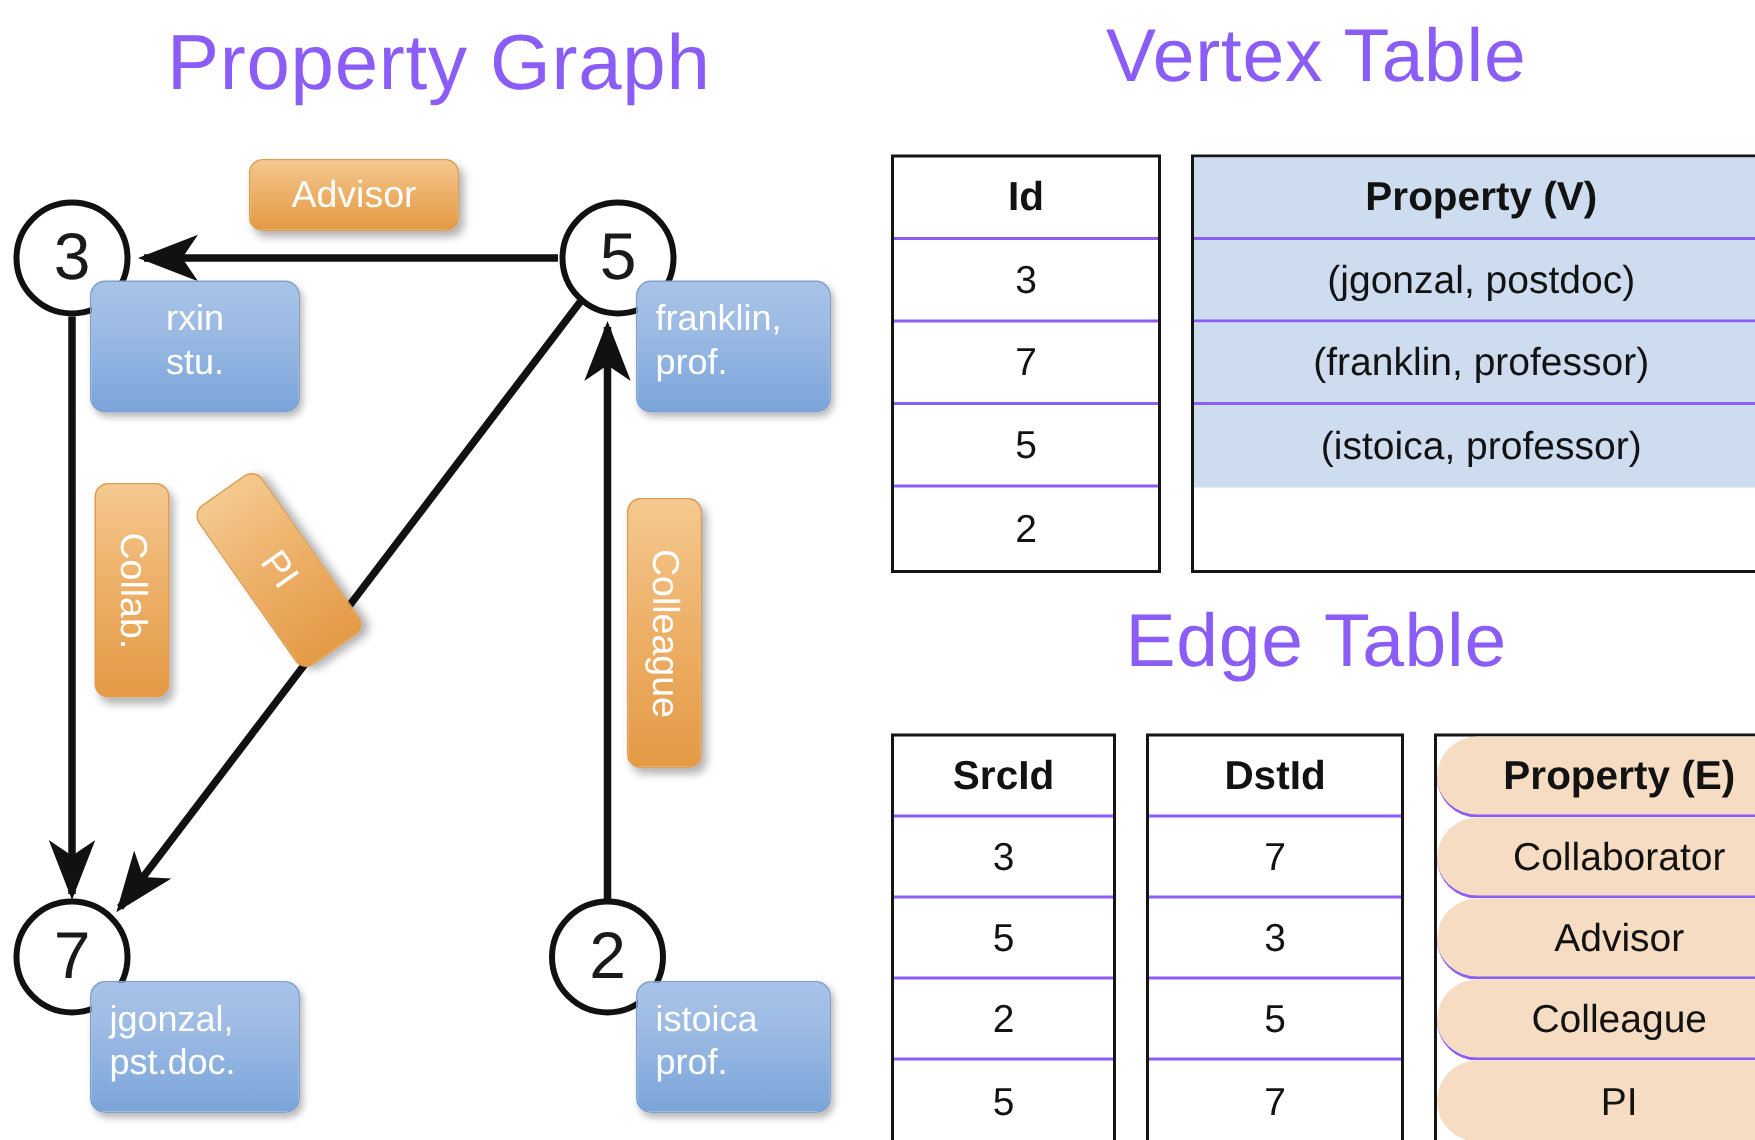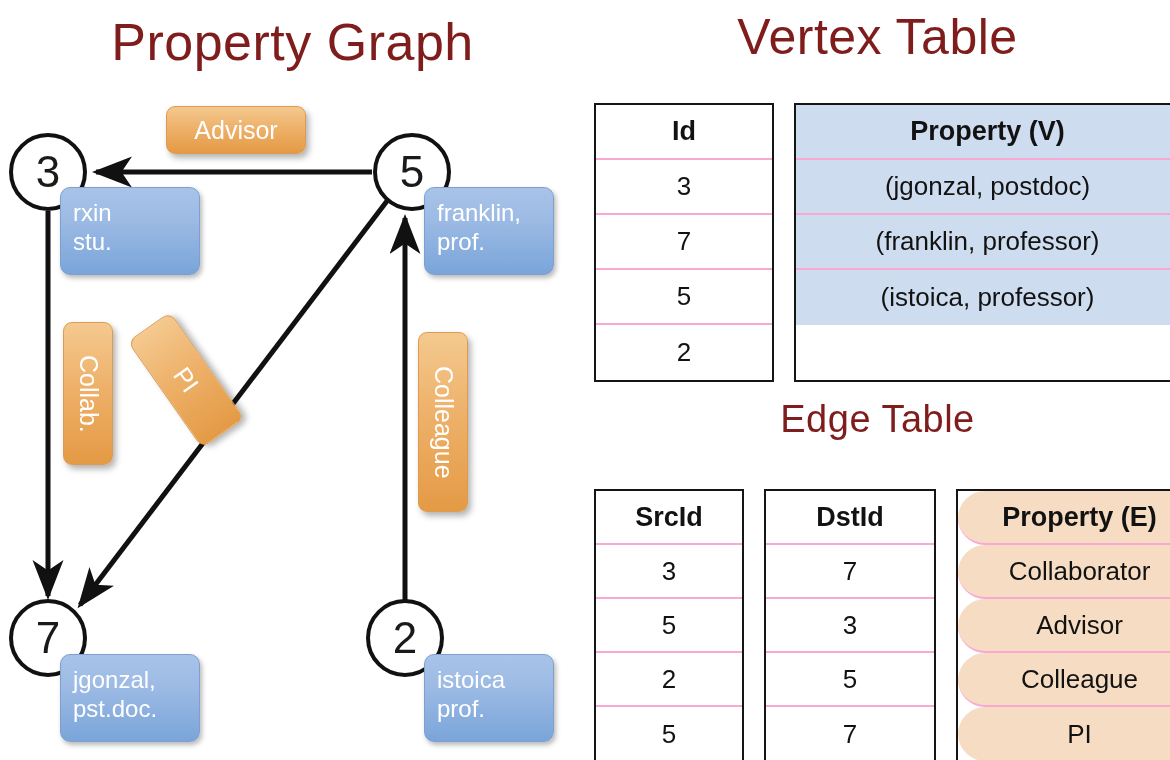--- a/index.html
+++ b/index.html
@@ -14,38 +14,38 @@
     overflow: hidden;
     font-family: "Liberation Sans", sans-serif;
     color: #1a1a1a;
   }
 
   
   .title {
     position: absolute;
     font-family: "Liberation Sans", sans-serif;
     font-weight: 300;
-    color: #7f1d1d;
+    color: #8b5cf6;
     white-space: nowrap;
     letter-spacing: 0.5px;
   }
   #title-property-graph {
     left: 0; top: 12px; width: 585px;
     text-align: center;
     font-size: 52px;
   }
   #title-vertex-table {
     left: 585px; top: 8px; width: 585px;
     text-align: center;
     font-size: 50px;
   }
   #title-edge-table {
     left: 585px; top: 398px; width: 585px;
     text-align: center;
-    font-size: 38px;
+    font-size: 50px;
   }
 
   
   #graph-panel {
     position: absolute;
     left: 0; top: 0;
     width: 585px; height: 760px;
   }
   #graph-edges {
     position: absolute;
@@ -118,21 +118,21 @@
 
   .cell {
     box-sizing: border-box;
     display: flex;
     align-items: center;
     justify-content: center;
     font-size: 26px;
     font-weight: 300;
     font-family: "Liberation Sans", sans-serif;
     color: #121212;
-    border-bottom: 2px solid #f9a8d4;
+    border-bottom: 2px solid #8b5cf6;
     white-space: nowrap;
   }
   .cell:last-child { border-bottom: none; }
   .cell.head { font-weight: 700; font-size: 27px; }
 
   .fill-blue   { background: #cedcef; }
   .fill-orange { background: #f5dcc2; border-radius: 27px; }
 
   
   #vertex-table { left: 594px; top: 103px; }
@@ -170,21 +170,21 @@
     <line x1="387" y1="201" x2="80" y2="605" stroke="#111111" stroke-width="5" marker-end="url(#arrowhead)"></line>
 
     <line x1="405" y1="600" x2="405" y2="218" stroke="#111111" stroke-width="5" marker-end="url(#arrowhead)"></line>
   </svg>
 
   <div class="node" style="left:9px;  top:133px;">3</div>
   <div class="node" style="left:373px; top:133px;">5</div>
   <div class="node" style="left:9px;  top:599px;">7</div>
   <div class="node" style="left:366px; top:599px;">2</div>
 
-  <div class="prop-box" style="left:60px; top:187px; width:140px; height:88px;">
+  <div class="prop-box" style="left:60px; top:187px; width:140px; height:88px;text-align:center;">
     <span>rxin</span>
     <span>stu.</span>
   </div>
 
   <div class="prop-box" style="left:424px; top:187px; width:130px; height:88px;">
     <span>franklin,</span>
     <span>prof.</span>
   </div>
 
   <div class="prop-box" style="left:60px; top:654px; width:140px; height:88px;">

